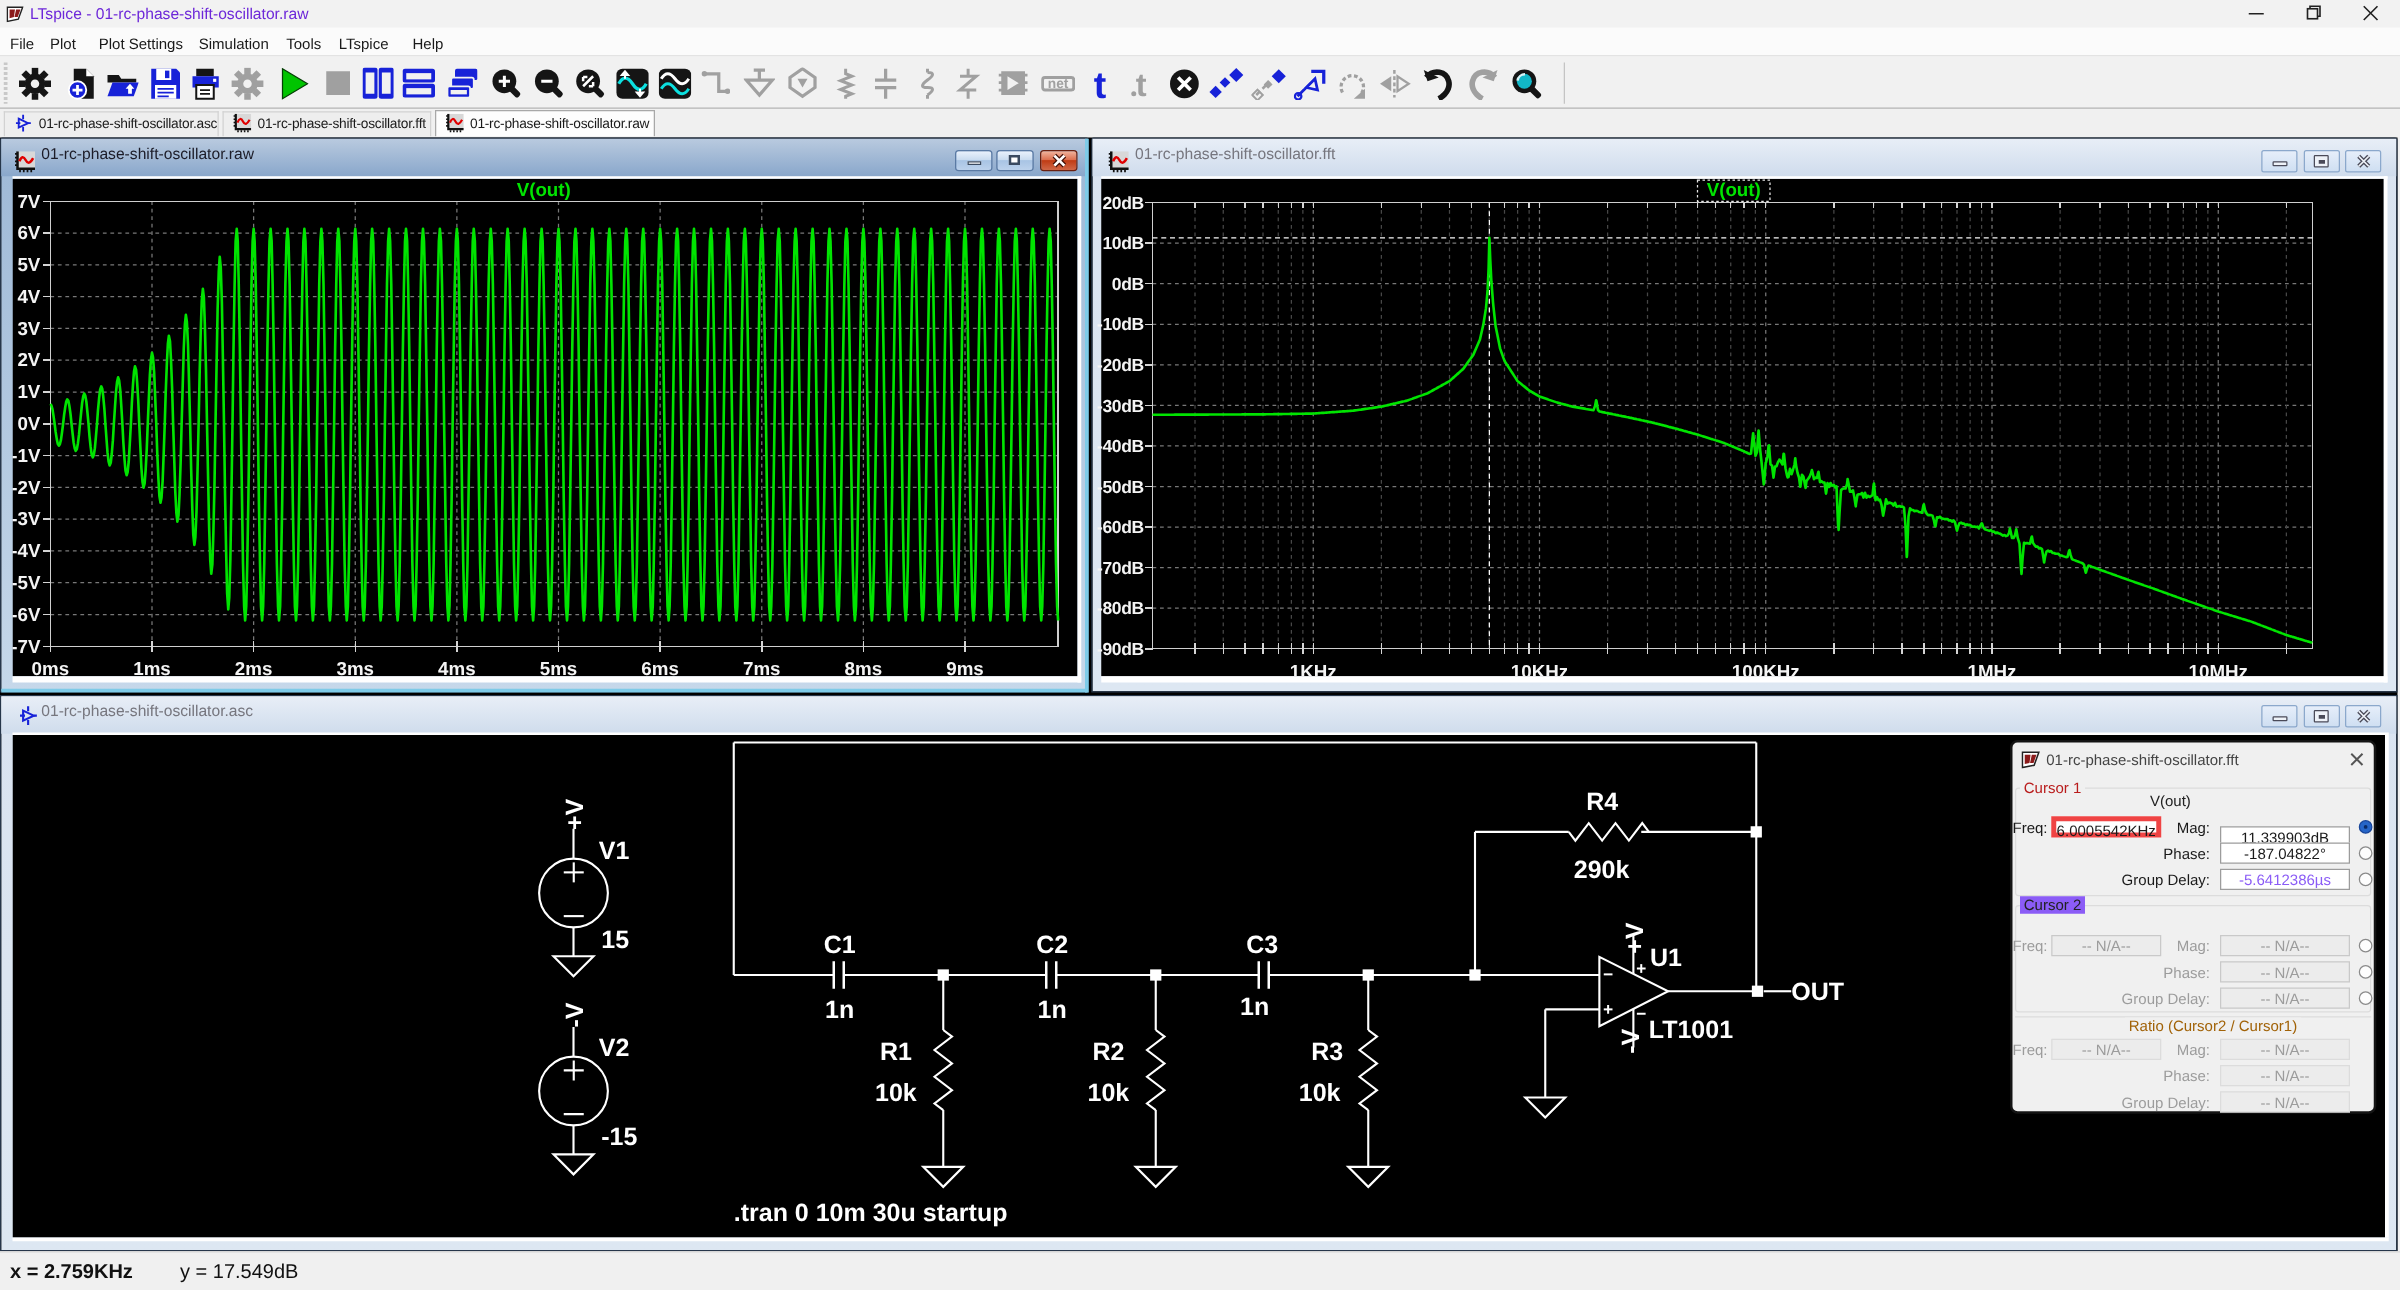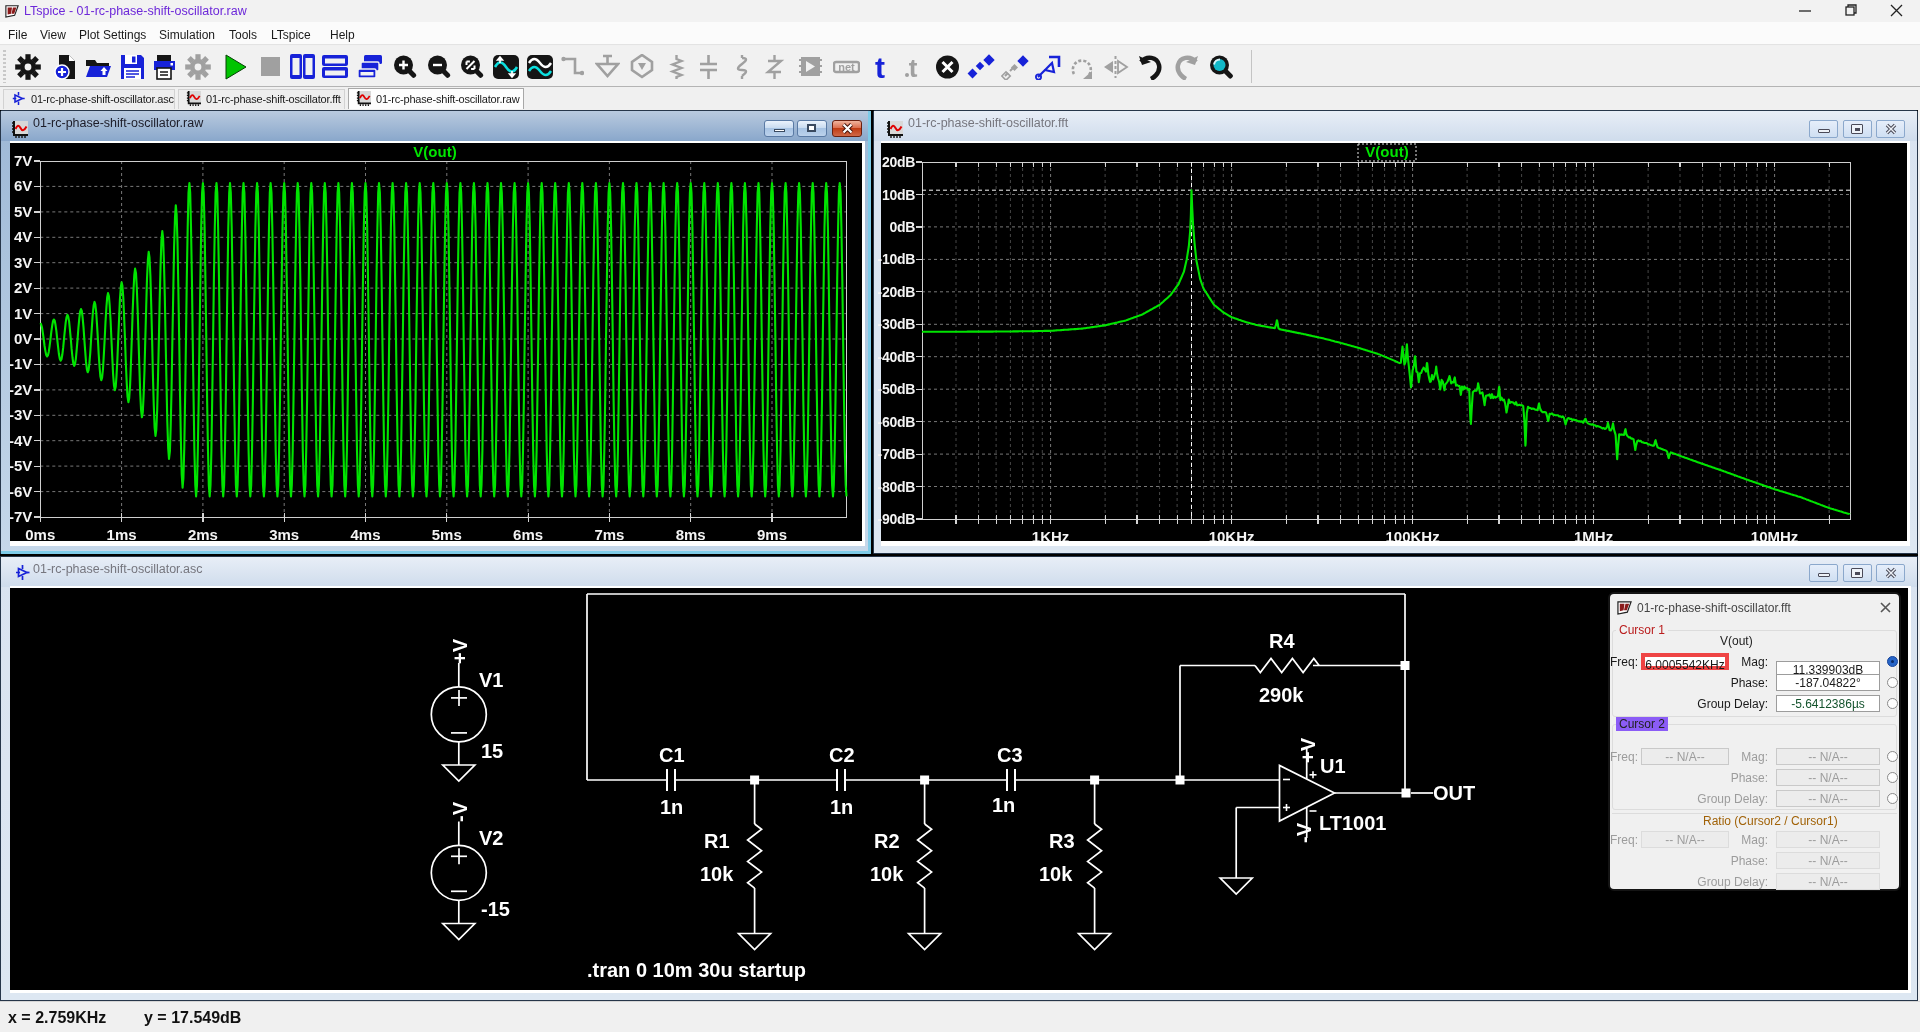--- a/index.html
+++ b/index.html
@@ -8,21 +8,21 @@
   </svg>
 <div style="position:absolute;left:24px;top:4px;font-size:12.5px;color:#6d28d9">LTspice - 01-rc-phase-shift-oscillator.raw</div>
 <svg style="position:absolute;left:1794px;top:0px" width="126" height="22" viewBox="0 0 126 22">
     <path d="M5 11h12" stroke="#222" stroke-width="1.3"></path>
     <rect x="52" y="7" width="8" height="8" fill="none" stroke="#222" stroke-width="1.3"></rect>
     <path d="M54 7v-2h8v8h-2" fill="none" stroke="#222" stroke-width="1.3"></path>
     <path d="M97 5l11 11M108 5L97 16" stroke="#222" stroke-width="1.3"></path>
   </svg>
 <div style="position:absolute;left:0;top:22px;width:1920px;height:23px;background:#fbfbfb;border-bottom:1px solid #e3e3e3"></div>
 <div style="position:absolute;left:8px;top:28px;font-size:12px;color:#1a1a1a">File</div>
-<div style="position:absolute;left:40px;top:28px;font-size:12px;color:#1a1a1a">View</div>
+<div style="position:absolute;left:40px;top:28px;font-size:12px;color:#1a1a1a">Plot</div>
 <div style="position:absolute;left:79px;top:28px;font-size:12px;color:#1a1a1a">Plot Settings</div>
 <div style="position:absolute;left:159px;top:28px;font-size:12px;color:#1a1a1a">Simulation</div>
 <div style="position:absolute;left:229px;top:28px;font-size:12px;color:#1a1a1a">Tools</div>
 <div style="position:absolute;left:271px;top:28px;font-size:12px;color:#1a1a1a">LTspice</div>
 <div style="position:absolute;left:330px;top:28px;font-size:12px;color:#1a1a1a">Help</div>
 <div style="position:absolute;left:0;top:46px;width:1920px;height:41px;background:#f1f1f1;border-bottom:1px solid #b4b4b4"></div>
 <div style="position:absolute;left:3px;top:50px;width:3px;height:33px;background:repeating-linear-gradient(#c8c8c8 0 2px,#f1f1f1 2px 4px)"></div>
 <div style="position:absolute;left:1251px;top:50px;width:1px;height:33px;background:#c4c4c4"></div>
 <svg style="position:absolute;left:15px;top:54px" width="26" height="26" viewBox="0 0 26 26" preserveAspectRatio="xMidYMid meet">
     <circle cx="13" cy="13" r="8.2" fill="#151515"></circle>
@@ -676,21 +676,21 @@
 <div style="position:absolute;right:282px;top:655px;font-size:12px;color:#1a1a1a;white-space:nowrap">Freq:</div>
 <div style="position:absolute;left:1641px;top:653px;width:88px;height:17px;background:#fff;border:4px solid #ef4444;font-size:12px;color:#1a1a1a;text-align:center;line-height:17px">6.0005542KHz</div>
 <div style="position:absolute;right:152px;top:655px;font-size:12px;color:#1a1a1a;white-space:nowrap">Mag:</div>
 <div style="position:absolute;left:1776px;top:661px;width:104px;height:17px;background:#fff;border:1px solid #9c9c9c;font-size:12px;color:#1a1a1a;text-align:center;line-height:17px">11.339903dB</div>
 <div style="position:absolute;left:1887px;top:656px;width:11px;height:11px;border-radius:50%;background:#2665c8;border:1px solid #18459a"></div>
 <div style="position:absolute;left:1891px;top:660px;width:3px;height:3px;border-radius:50%;background:#0a2a66"></div>
 <div style="position:absolute;right:152px;top:676px;font-size:12px;color:#1a1a1a;white-space:nowrap">Phase:</div>
 <div style="position:absolute;left:1776px;top:674px;width:104px;height:17px;background:#fff;border:1px solid #9c9c9c;font-size:12px;color:#1a1a1a;text-align:center;line-height:17px">-187.04822°</div>
 <div style="position:absolute;left:1887px;top:677px;width:11px;height:11px;border-radius:50%;background:#fdfdfd;border:1px solid #8a8a8a"></div>
 <div style="position:absolute;right:152px;top:697px;font-size:12px;color:#1a1a1a;white-space:nowrap">Group Delay:</div>
-<div style="position:absolute;left:1776px;top:695px;width:104px;height:17px;background:#fff;border:1px solid #9c9c9c;font-size:12px;color:#14532d;text-align:center;line-height:17px">-5.6412386µs</div>
+<div style="position:absolute;left:1776px;top:695px;width:104px;height:17px;background:#fff;border:1px solid #9c9c9c;font-size:12px;color:#8b5cf6;text-align:center;line-height:17px">-5.6412386µs</div>
 <div style="position:absolute;left:1887px;top:698px;width:11px;height:11px;border-radius:50%;background:#fdfdfd;border:1px solid #8a8a8a"></div>
 <div style="position:absolute;left:1612px;top:724px;width:285px;height:86px;border:1px solid #dcdcdc;border-radius:3px"></div>
 <div style="position:absolute;left:1616px;top:717px;font-size:12px;color:#222;background:#8b5cf6;padding:0 3px">Cursor 2</div>
 <div style="position:absolute;right:282px;top:750px;font-size:12px;color:#9c9c9c;white-space:nowrap">Freq:</div>
 <div style="position:absolute;left:1641px;top:748px;width:88px;height:17px;background:#ececec;border:1px solid #c9c9c9;font-size:12px;color:#9c9c9c;text-align:center;line-height:17px">-- N/A--</div>
 <div style="position:absolute;right:152px;top:750px;font-size:12px;color:#9c9c9c;white-space:nowrap">Mag:</div>
 <div style="position:absolute;left:1776px;top:748px;width:104px;height:17px;background:#ececec;border:1px solid #c9c9c9;font-size:12px;color:#9c9c9c;text-align:center;line-height:17px">-- N/A--</div>
 <div style="position:absolute;left:1887px;top:751px;width:11px;height:11px;border-radius:50%;background:#fdfdfd;border:1px solid #8a8a8a"></div>
 <div style="position:absolute;right:152px;top:771px;font-size:12px;color:#9c9c9c;white-space:nowrap">Phase:</div>
 <div style="position:absolute;left:1776px;top:769px;width:104px;height:17px;background:#ececec;border:1px solid #c9c9c9;font-size:12px;color:#9c9c9c;text-align:center;line-height:17px">-- N/A--</div>
@@ -703,12 +703,12 @@
 <div style="position:absolute;right:282px;top:833px;font-size:12px;color:#9c9c9c;white-space:nowrap">Freq:</div>
 <div style="position:absolute;left:1641px;top:831px;width:88px;height:17px;background:#ececec;border:1px solid #dcdcdc;font-size:12px;color:#9c9c9c;text-align:center;line-height:17px">-- N/A--</div>
 <div style="position:absolute;right:152px;top:833px;font-size:12px;color:#9c9c9c;white-space:nowrap">Mag:</div>
 <div style="position:absolute;left:1776px;top:831px;width:104px;height:17px;background:#ececec;border:1px solid #dcdcdc;font-size:12px;color:#9c9c9c;text-align:center;line-height:17px">-- N/A--</div>
 <div style="position:absolute;right:152px;top:854px;font-size:12px;color:#9c9c9c;white-space:nowrap">Phase:</div>
 <div style="position:absolute;left:1776px;top:852px;width:104px;height:17px;background:#ececec;border:1px solid #dcdcdc;font-size:12px;color:#9c9c9c;text-align:center;line-height:17px">-- N/A--</div>
 <div style="position:absolute;right:152px;top:875px;font-size:12px;color:#9c9c9c;white-space:nowrap">Group Delay:</div>
 <div style="position:absolute;left:1776px;top:873px;width:104px;height:17px;background:#ececec;border:1px solid #dcdcdc;font-size:12px;color:#9c9c9c;text-align:center;line-height:17px">-- N/A--</div>
 <div style="position:absolute;left:0;top:1001px;width:1920px;height:31px;background:#f0f0f0;border-top:1px solid #d5d5d5"></div>
 <div style="position:absolute;left:8px;top:1009px;font-size:16px;font-weight:bold;color:#111;white-space:nowrap">x = 2.759KHz</div>
-<div style="position:absolute;left:144px;top:1009px;font-size:16px;font-weight:bold;color:#111;white-space:nowrap">y = 17.549dB</div>
+<div style="position:absolute;left:144px;top:1009px;font-size:16px;font-weight:normal;color:#111;white-space:nowrap">y = 17.549dB</div>
 </body></html>

